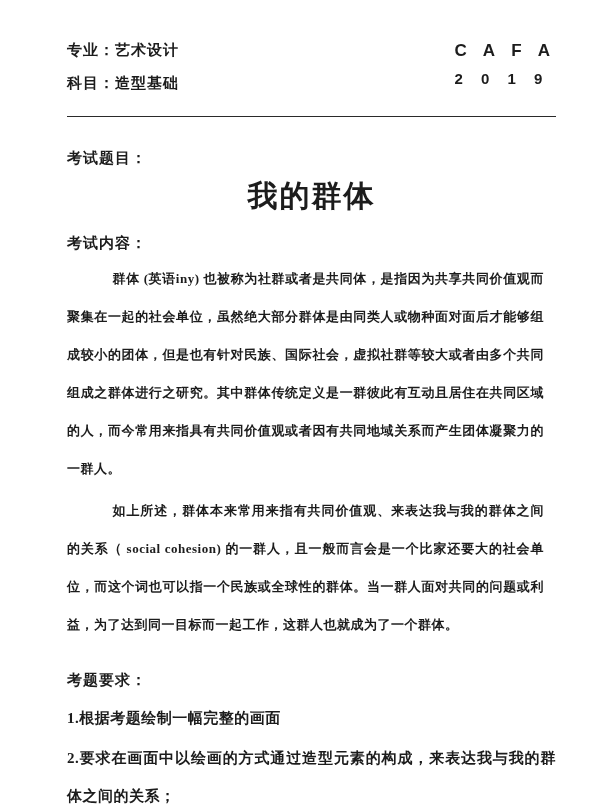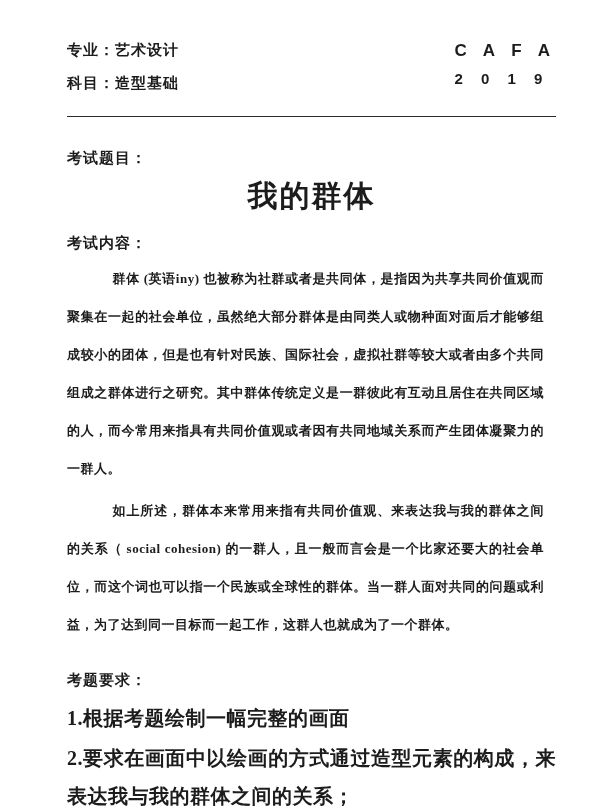--- a/index.html
+++ b/index.html
@@ -82,21 +82,21 @@
     line-height: 38px;
     text-align: justify;
     text-indent: 3.5em;
     letter-spacing: 0.5px;
   }
   .body-para.second {
     margin-top: 4px;
   }
   .req-item {
     margin: 0;
-    font-size: 20px;
+    font-size: 15px;
     font-weight: 600;
     line-height: 38px;
     text-align: justify;
     letter-spacing: 0.5px;
   }
   .req-item.first  { margin-top: 12px; }
   .req-item.second { margin-top: 2px; }
 </style>
 </head>
 <body>

